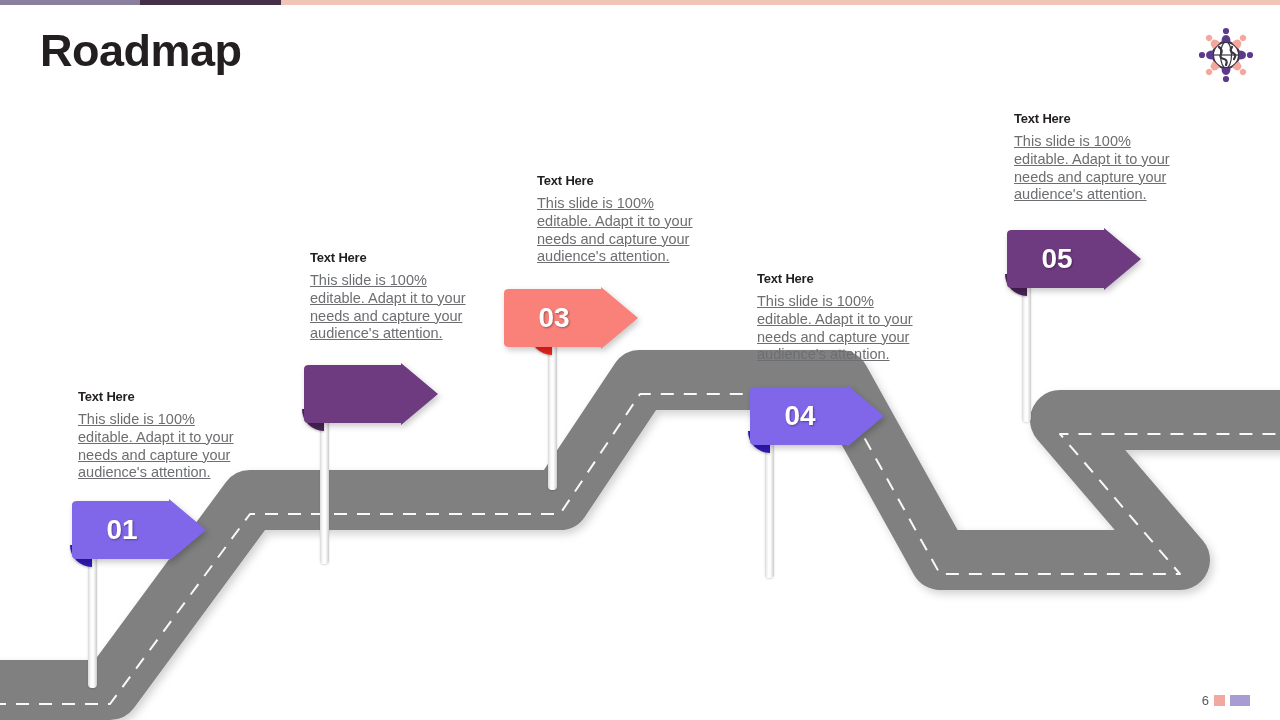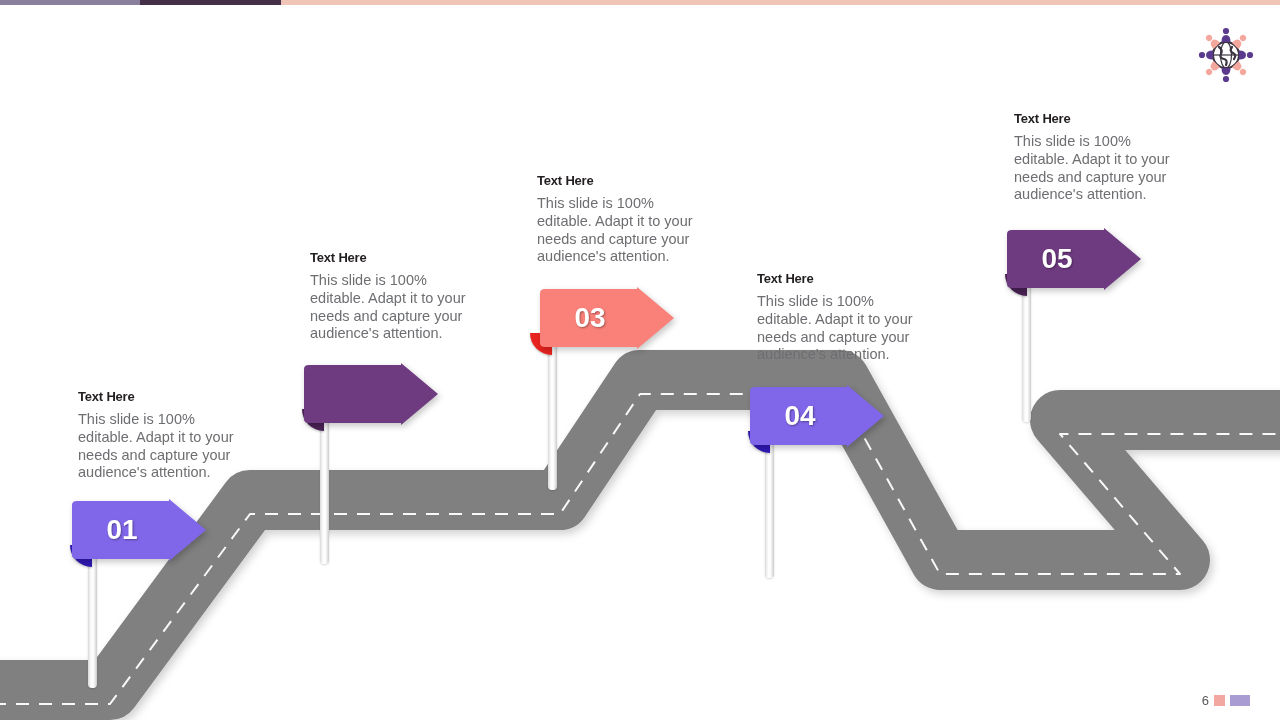--- a/index.html
+++ b/index.html
@@ -72,20 +72,21 @@
     font-size: 13px;
     font-weight: bold;
     color: #231f20;
     margin-bottom: 7px;
     letter-spacing: -0.2px;
   }
   .ms-body {
     font-size: 14.5px;
     line-height: 1.23;
     color: #6d6e71;
+    text-decoration: underline;
   }
 
   
   .pole {
     position: absolute;
     width: 9px;
     border-radius: 4px;
     background: linear-gradient(to right,
         #d9d9d9 0%, #f2f2f2 22%, #ffffff 42%,
         #fbfbfb 62%, #dcdcdc 88%, #c9c9c9 100%);
@@ -140,20 +141,21 @@
 <body>
 
 <div class="slide">
 
   <div class="topbar">
     <div class="seg seg-1"></div>
     <div class="seg seg-2"></div>
     <div class="seg seg-3"></div>
   </div>
 
+  <div class="page-title">Roadmap</div>
 
   <div class="logo">
     <svg width="72" height="62" viewBox="0 0 72 62">
 
       <circle cx="36" cy="31" r="13" fill="none" stroke="#3b3340" stroke-width="2"></circle>
       <ellipse cx="36" cy="31" rx="5.5" ry="13" fill="none" stroke="#3b3340" stroke-width="1.2"></ellipse>
       <line x1="23" y1="31" x2="49" y2="31" stroke="#3b3340" stroke-width="1.2"></line>
       <path d="M29 23 q4 3 2 7 q-2 4 3 5 q4 1 2 6 M42 23 q-3 4 1 6 q4 2 1 6" fill="none" stroke="#3b3340" stroke-width="2.2" stroke-linecap="round"></path>
 
       <g fill="#5b3a8e">
@@ -258,21 +260,21 @@
     </div>
   </div>
 
   <div class="milestone">
     <div class="ms-text" style="left:537px; top:173px; width:165px;">
       <div class="ms-head">Text Here</div>
       <div class="ms-body">This slide is 100% editable. Adapt it to your needs and capture your audience's attention.</div>
     </div>
     <div class="pole" style="left:548px; top:328px; height:162px;"></div>
     <div class="fold" style="left:530px; top:333px; background:#e8231f;"></div>
-    <div class="flag" style="left:536px; top:287px;">
+    <div class="flag" style="left:500px; top:287px;">
       <svg width="140" height="62" viewBox="0 0 140 62">
         <path d="M4 6 Q4 2 9 2 L101 2 L101 0 L138 31 L101 62 L101 60 L9 60 Q4 60 4 56 Z" fill="#f98179"></path>
       </svg>
       <div class="num">03</div>
     </div>
   </div>
 
   <div class="milestone">
     <div class="ms-text" style="left:757px; top:271px; width:165px;">
       <div class="ms-head">Text Here</div>

